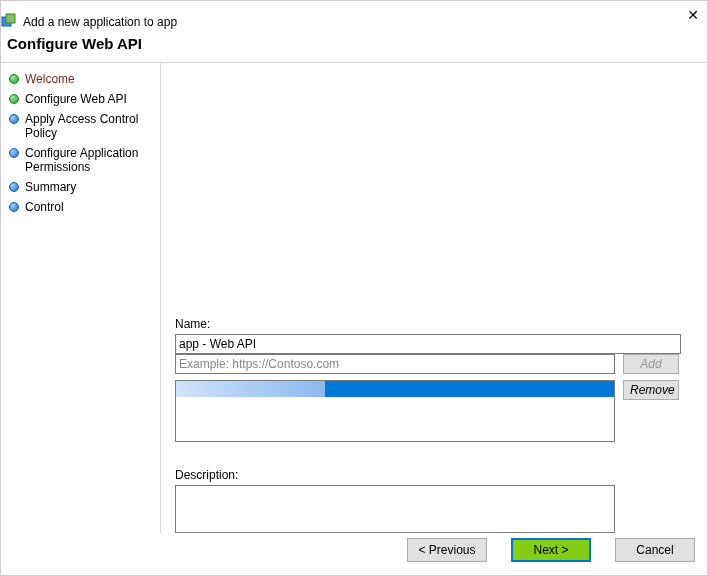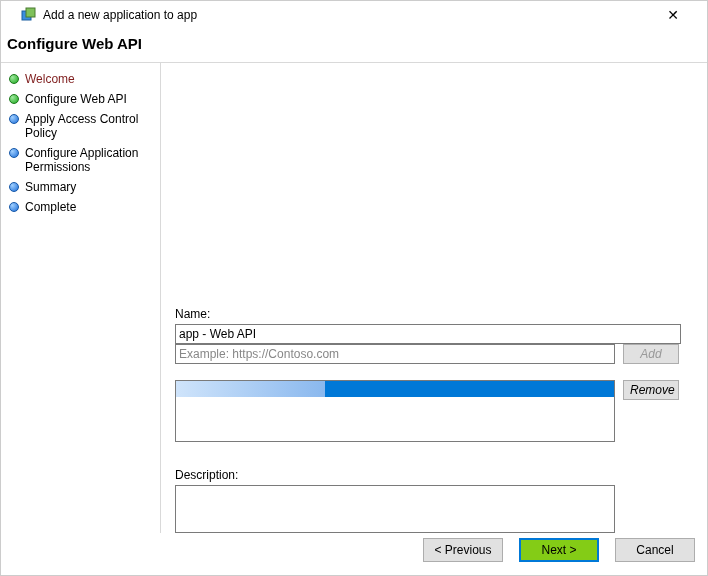--- a/index.html
+++ b/index.html
@@ -1,19 +1,19 @@
 <!DOCTYPE html>
 <html><head>
 <meta charset="utf-8">
 <style>
   * { box-sizing: border-box; }
   html, body { margin:0; padding:0; font-family: "Segoe UI", Tahoma, sans-serif; font-size:12px; color:#000; background:#fff; }
   .window { width:708px; height:576px; border:1px solid #ccc; display:flex; flex-direction:column; position:relative; }
   
-  .titlebar { display:flex; align-items:center; height:28px; padding:0 20px; }
+  .titlebar { display:flex; align-items:flex-end; height:28px; padding:0 0; }
   .titlebar .icon { width:16px; height:16px; margin-right:6px; display:flex; align-items:center; justify-content:center;}
   .titlebar .title { flex:1; font-size:12px; }
   .titlebar .close { width:28px; height:28px; display:flex; align-items:center; justify-content:center; font-size:14px; cursor:pointer; }
   
   .header { padding:6px 10px 10px 6px; }
   .header h1 { margin:0; font-size:15px; font-weight:bold; }
   
   .body { flex:1; display:flex; border-top:1px solid #d9d9d9; overflow:hidden; }
   .sidebar { width:160px; border-right:1px solid #d9d9d9; padding:6px 0 6px 4px; }
   .sidebar-title { font-weight:bold; padding:2px 4px 4px 4px; font-size:12px; }
@@ -23,27 +23,27 @@
   .bullet.blue  { background: radial-gradient(circle at 30% 30%, #9fcfff, #1e6fd8); border:1px solid #1557a8; }
   .step.link .label { color:#7f1d1d; }
   
   .content { flex:1; padding:8px 10px 0 14px; display:flex; flex-direction:column;justify-content:flex-end; }
   .field-label { margin:2px 0 3px 0; font-size:12px; }
   .text-input { width:440px; height:20px; border:1px solid #7a7a7a; padding:1px 3px; font-size:12px; font-family:inherit; }
   .row { display:flex; align-items:flex-start; }
   .row .text-input { flex:0 0 440px; }
   .side-btn { width:56px; height:20px; margin-left:8px; font-size:12px; border:1px solid #adadad; background:#e1e1e1; color:#555;font-style:italic; }
   .side-btn:disabled { color:#9a9a9a; background:#e1e1e1; }
-  .listbox-row { display:flex; align-items:flex-start; margin-top:16px; }
+  .listbox-row { display:flex; align-items:flex-start; margin-top:6px; }
   .listbox { width:440px; height:62px; border:1px solid #7a7a7a; background:#fff; overflow:hidden; }
   .list-item { height:16px; width:100%; background:#0078d7; position:relative; }
   .list-item .partial { position:absolute; left:0; top:0; height:100%; width:34%; background:linear-gradient(to right, #cfe4fb 0%, #8ab8ee 100%); }
   .textarea { width:440px; height:48px; border:1px solid #7a7a7a; resize:none; font-family:inherit; font-size:12px; padding:2px 3px; }
   
-  .footer { height:42px; border-top:0; display:flex; justify-content:flex-end; align-items:center; padding:0 12px 8px 0; gap:16px; }
+  .footer { height:42px; border-top:0; display:flex; justify-content:flex-end; align-items:center; padding:0 12px 8px 0; gap:24px; }
   .btn { min-width:80px; height:24px; font-size:12px; border:1px solid #adadad; background:#e1e1e1; cursor:pointer; font-family:inherit; }
   .btn.primary { border:2px solid #0078d7; background:#84cc16;}
   .btn:disabled { color:#8a8a8a; }
   input::placeholder { color:#888; }
 </style>
 </head>
 <body>
 
 <div class="window">
 
@@ -83,21 +83,21 @@
       <div class="step">
         <span class="bullet blue"></span>
         <span class="label">Configure Application Permissions</span>
       </div>
       <div class="step">
         <span class="bullet blue"></span>
         <span class="label">Summary</span>
       </div>
       <div class="step">
         <span class="bullet blue"></span>
-        <span class="label">Complete</span>
+        <span class="label">Control</span>
       </div>
     </div>
 
     <div class="content">
 
       <div class="field-label">Name:</div>
       <input type="text" class="text-input" style="width: 506px;" value="app - Web API">
 
       <div class="row">
         <input type="text" class="text-input" placeholder="Example: https://Contoso.com" style="">

